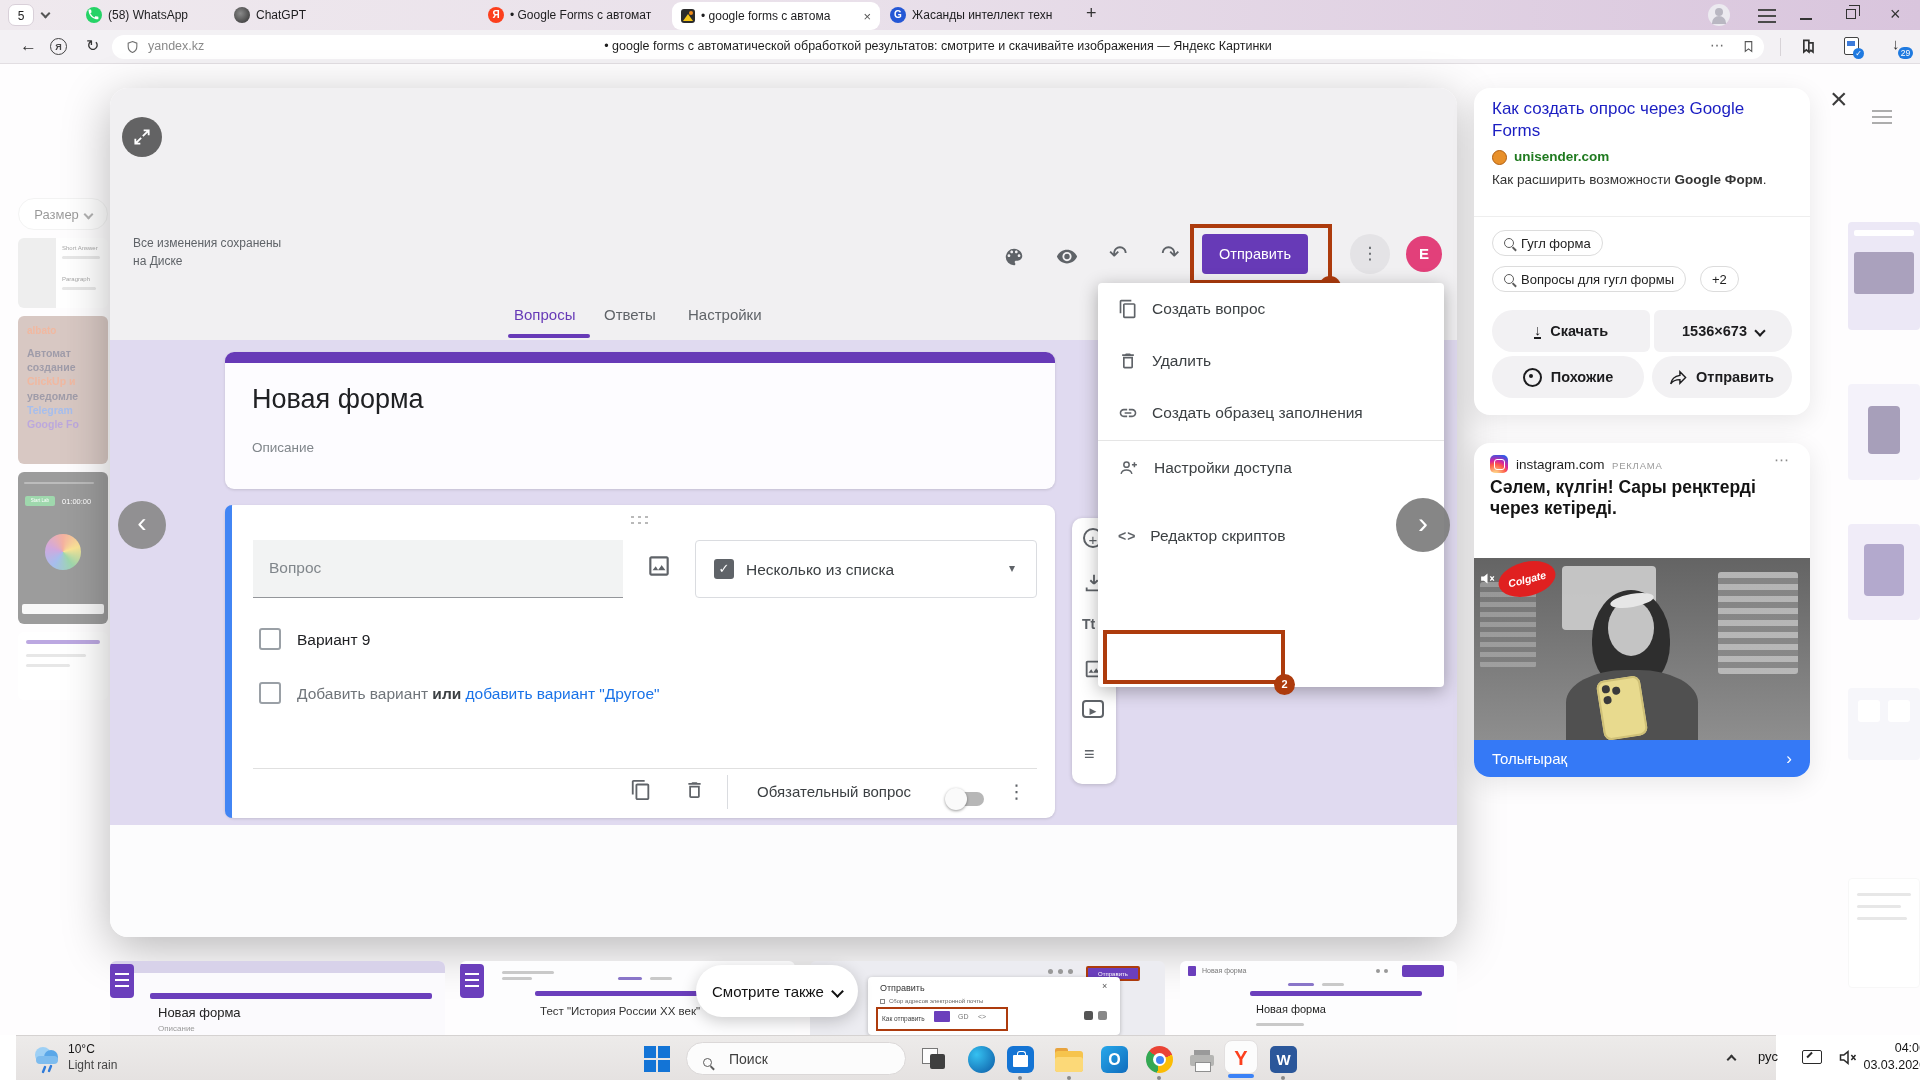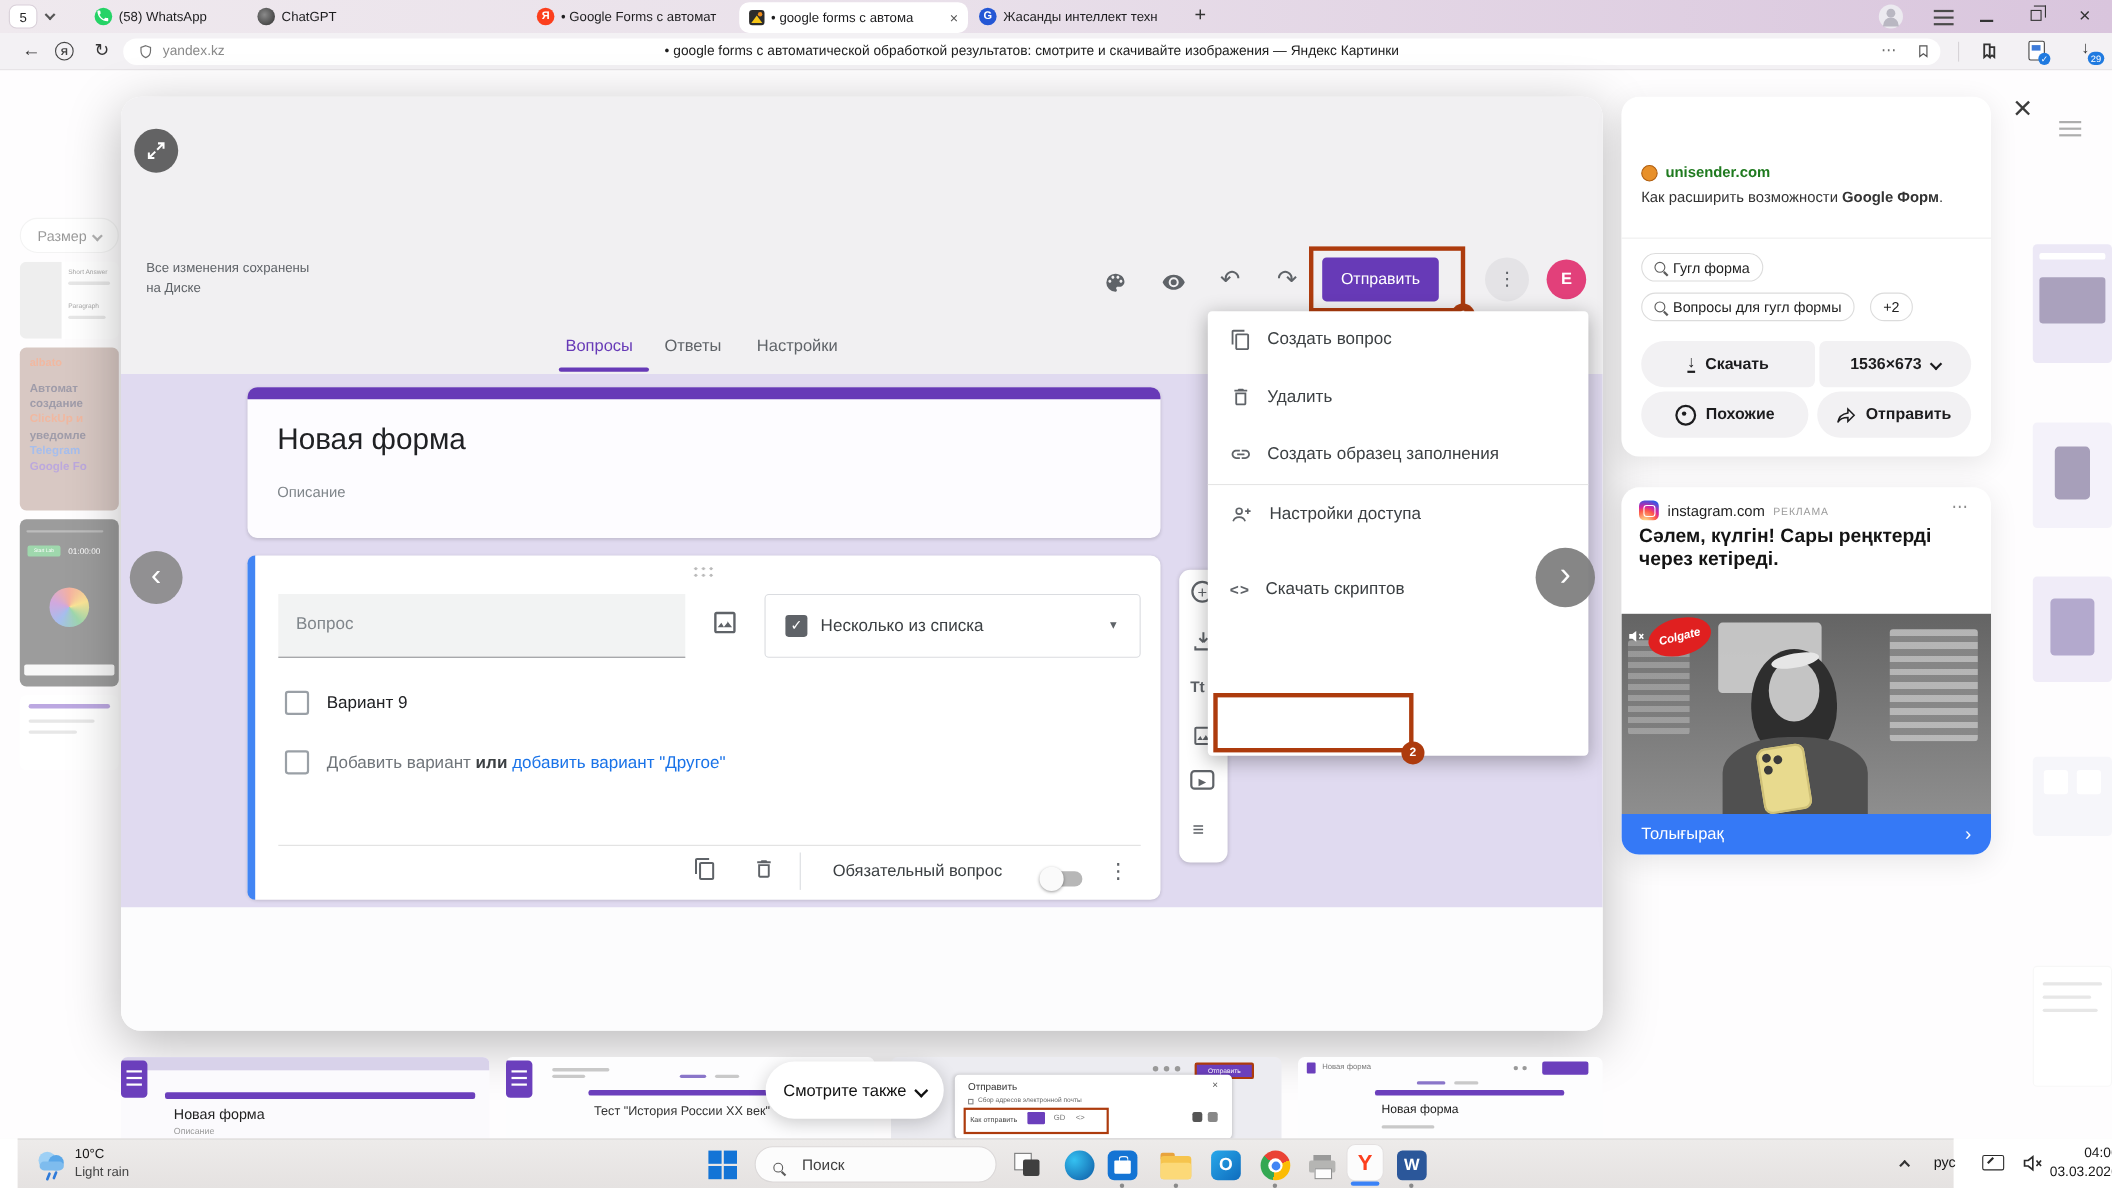--- a/index.html
+++ b/index.html
@@ -279,38 +279,39 @@
     <div class="menu-item">
       <svg width="22" height="20" viewBox="0 0 24 24">
           <circle cx="9" cy="8" r="3.2" fill="none" stroke="#5f6368" stroke-width="1.8"></circle>
           <path d="M2.5 19c.8-3 3.6-4.5 6.5-4.5s5.7 1.5 6.5 4.5" fill="none" stroke="#5f6368" stroke-width="1.8"></path>
           <path d="M18.5 5v6M15.5 8h6" stroke="#5f6368" stroke-width="1.8"></path>
         </svg>
       <span>Настройки доступа</span>
     </div>
     <div class="menu-item" style="margin-top:16px">
       <span style="font-size:14px;font-weight:bold;color:#5f6368;letter-spacing:1px">&lt;&gt;</span>
-      <span>Скачать скриптов</span>
+      <span>Редактор скриптов</span>
     </div>
     <div class="c" style="left:5px;top:347px;width:182px;height:54px;border:4px solid #ad3b0d"></div>
     <span class="c dot" style="left:176px;top:391px;width:21px;height:21px;background:#ad3b0d;color:#fff;font-size:11px;font-weight:bold;text-align:center;line-height:21px">2</span>
   </div>
 
   <span class="c dot" style="left:8px;top:413px;width:48px;height:48px;background:rgba(140,140,140,.95);color:#fff;font-size:28px;text-align:center;line-height:44px">‹</span>
   <span class="c dot" style="left:1286px;top:410px;width:54px;height:54px;background:rgba(128,128,128,.95);color:#fff;font-size:30px;text-align:center;line-height:50px">›</span>
   <span class="c dot" style="left:12px;top:29px;width:40px;height:40px;background:rgba(45,45,45,.72)">
     <svg style="margin:10px" width="20" height="20" viewBox="0 0 24 24">
         <path d="M14 4h6v6M20 4l-7 7M10 20H4v-6M4 20l7-7" stroke="#fff" stroke-width="2.2" fill="none"></path>
       </svg>
   </span>
 </div>
 
 <span class="c" style="left:1830px;top:84px;font-size:30px;color:#3c3c3c;line-height:30px">×</span>
 
 <div class="c" style="left:1474px;top:88px;width:336px;height:327px;background:#fff;border-radius:16px;box-shadow:0 6px 26px rgba(0,0,0,.09)">
+  <div class="c" style="left:18px;top:10px;width:300px;font-size:17px;line-height:1.3;color:#1b1ec2">Как создать опрос через Google Forms</div>
   <span class="c dot" style="left:18px;top:62px;width:15px;height:15px;background:#e8902a;border:1.5px solid #b05e10"></span>
   <span class="c" style="left:40px;top:61px;font-size:13.5px;font-weight:bold;color:#1f7a1f">unisender.com</span>
   <div class="c" style="left:18px;top:84px;width:300px;font-size:13.5px;color:#333">
     <span>Как расширить возможности </span><b>Google Форм</b><span>.</span>
   </div>
   <div class="c" style="left:0;top:128px;width:336px;height:1px;background:#eee"></div>
   <div class="c chip" style="left:18px;top:142px">
       <span class="mag"></span>
       <span>Гугл форма</span>
     </div>

